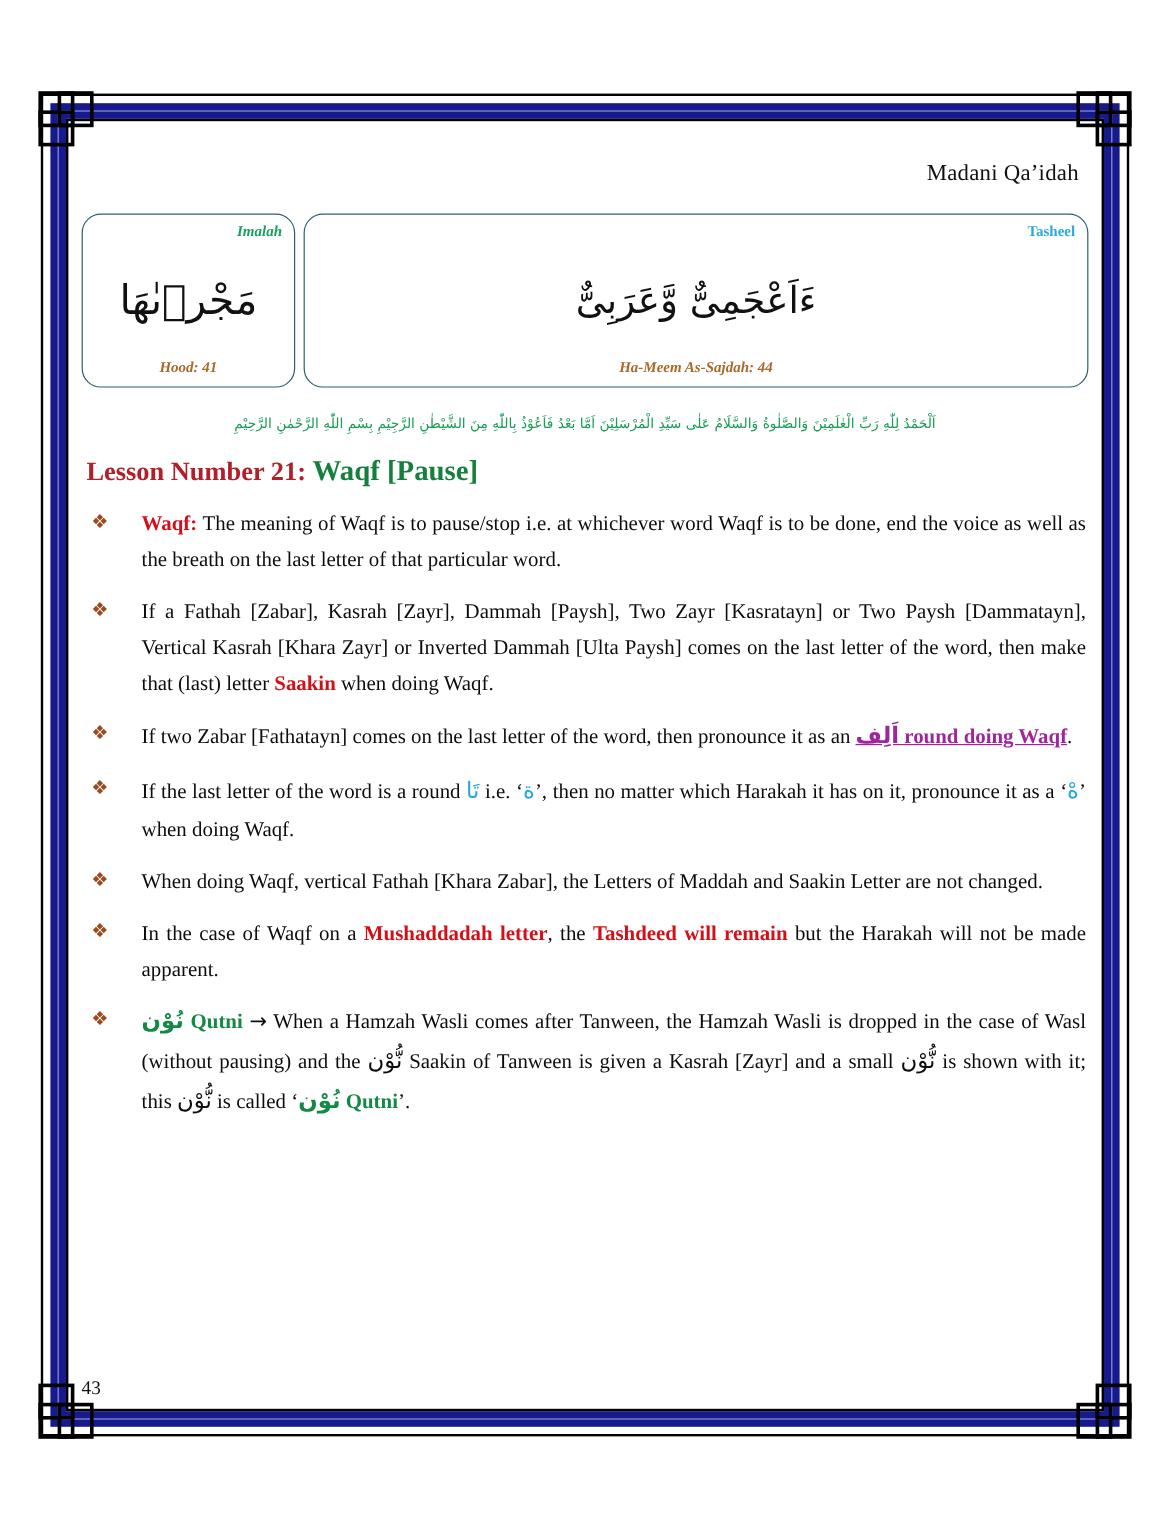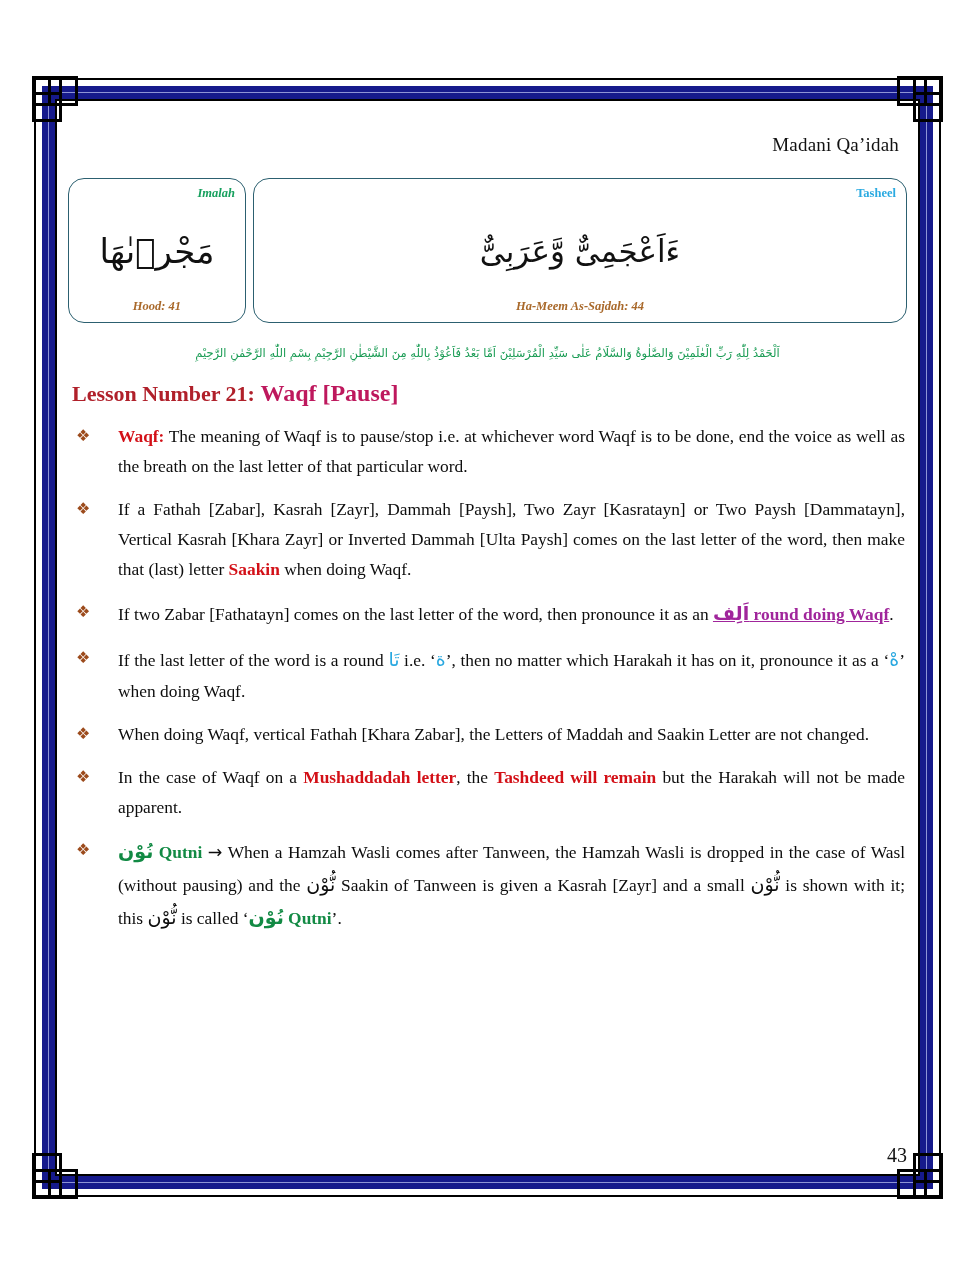--- a/index.html
+++ b/index.html
@@ -142,21 +142,21 @@
 
   
   .lesson-title{
     margin-top:18px;
     margin-left:4px;
     font-size:22px;
     font-weight:bold;
     line-height:1.1;
   }
   .lesson-title .num{color:#b0202a;}
-  .lesson-title .topic{color:#be185d;font-size:24px;}
+  .lesson-title .topic{color:#15803d;font-size:24px;}
 
   
   ul.bullets{
     list-style:none;
     margin:14px 0 0 0;
     padding:0;
   }
   ul.bullets > li{
     position:relative;
     padding-left:50px;
@@ -182,22 +182,22 @@
   .cyan{color:#29a8e0;}
   .green{color:#128a44;font-weight:bold;}
   .ar-lg{font-family:"DejaVu Sans","Liberation Sans",sans-serif;font-size:19px;}
   .arrow{font-family:"DejaVu Sans","Liberation Sans",sans-serif;}
 
   
   .pageno{
     position:absolute;
     left:0;right:0;
     bottom:-4px;
-    text-align:right;
-    font-size:20px;
+    text-align:left;
+    font-size:16px;
     color:#111;
   }
 
   
   .footer{
     position:absolute;
     left:0;right:0;
     bottom:32px;
     text-align:center;
     font-family:"Liberation Sans","DejaVu Sans",sans-serif;

